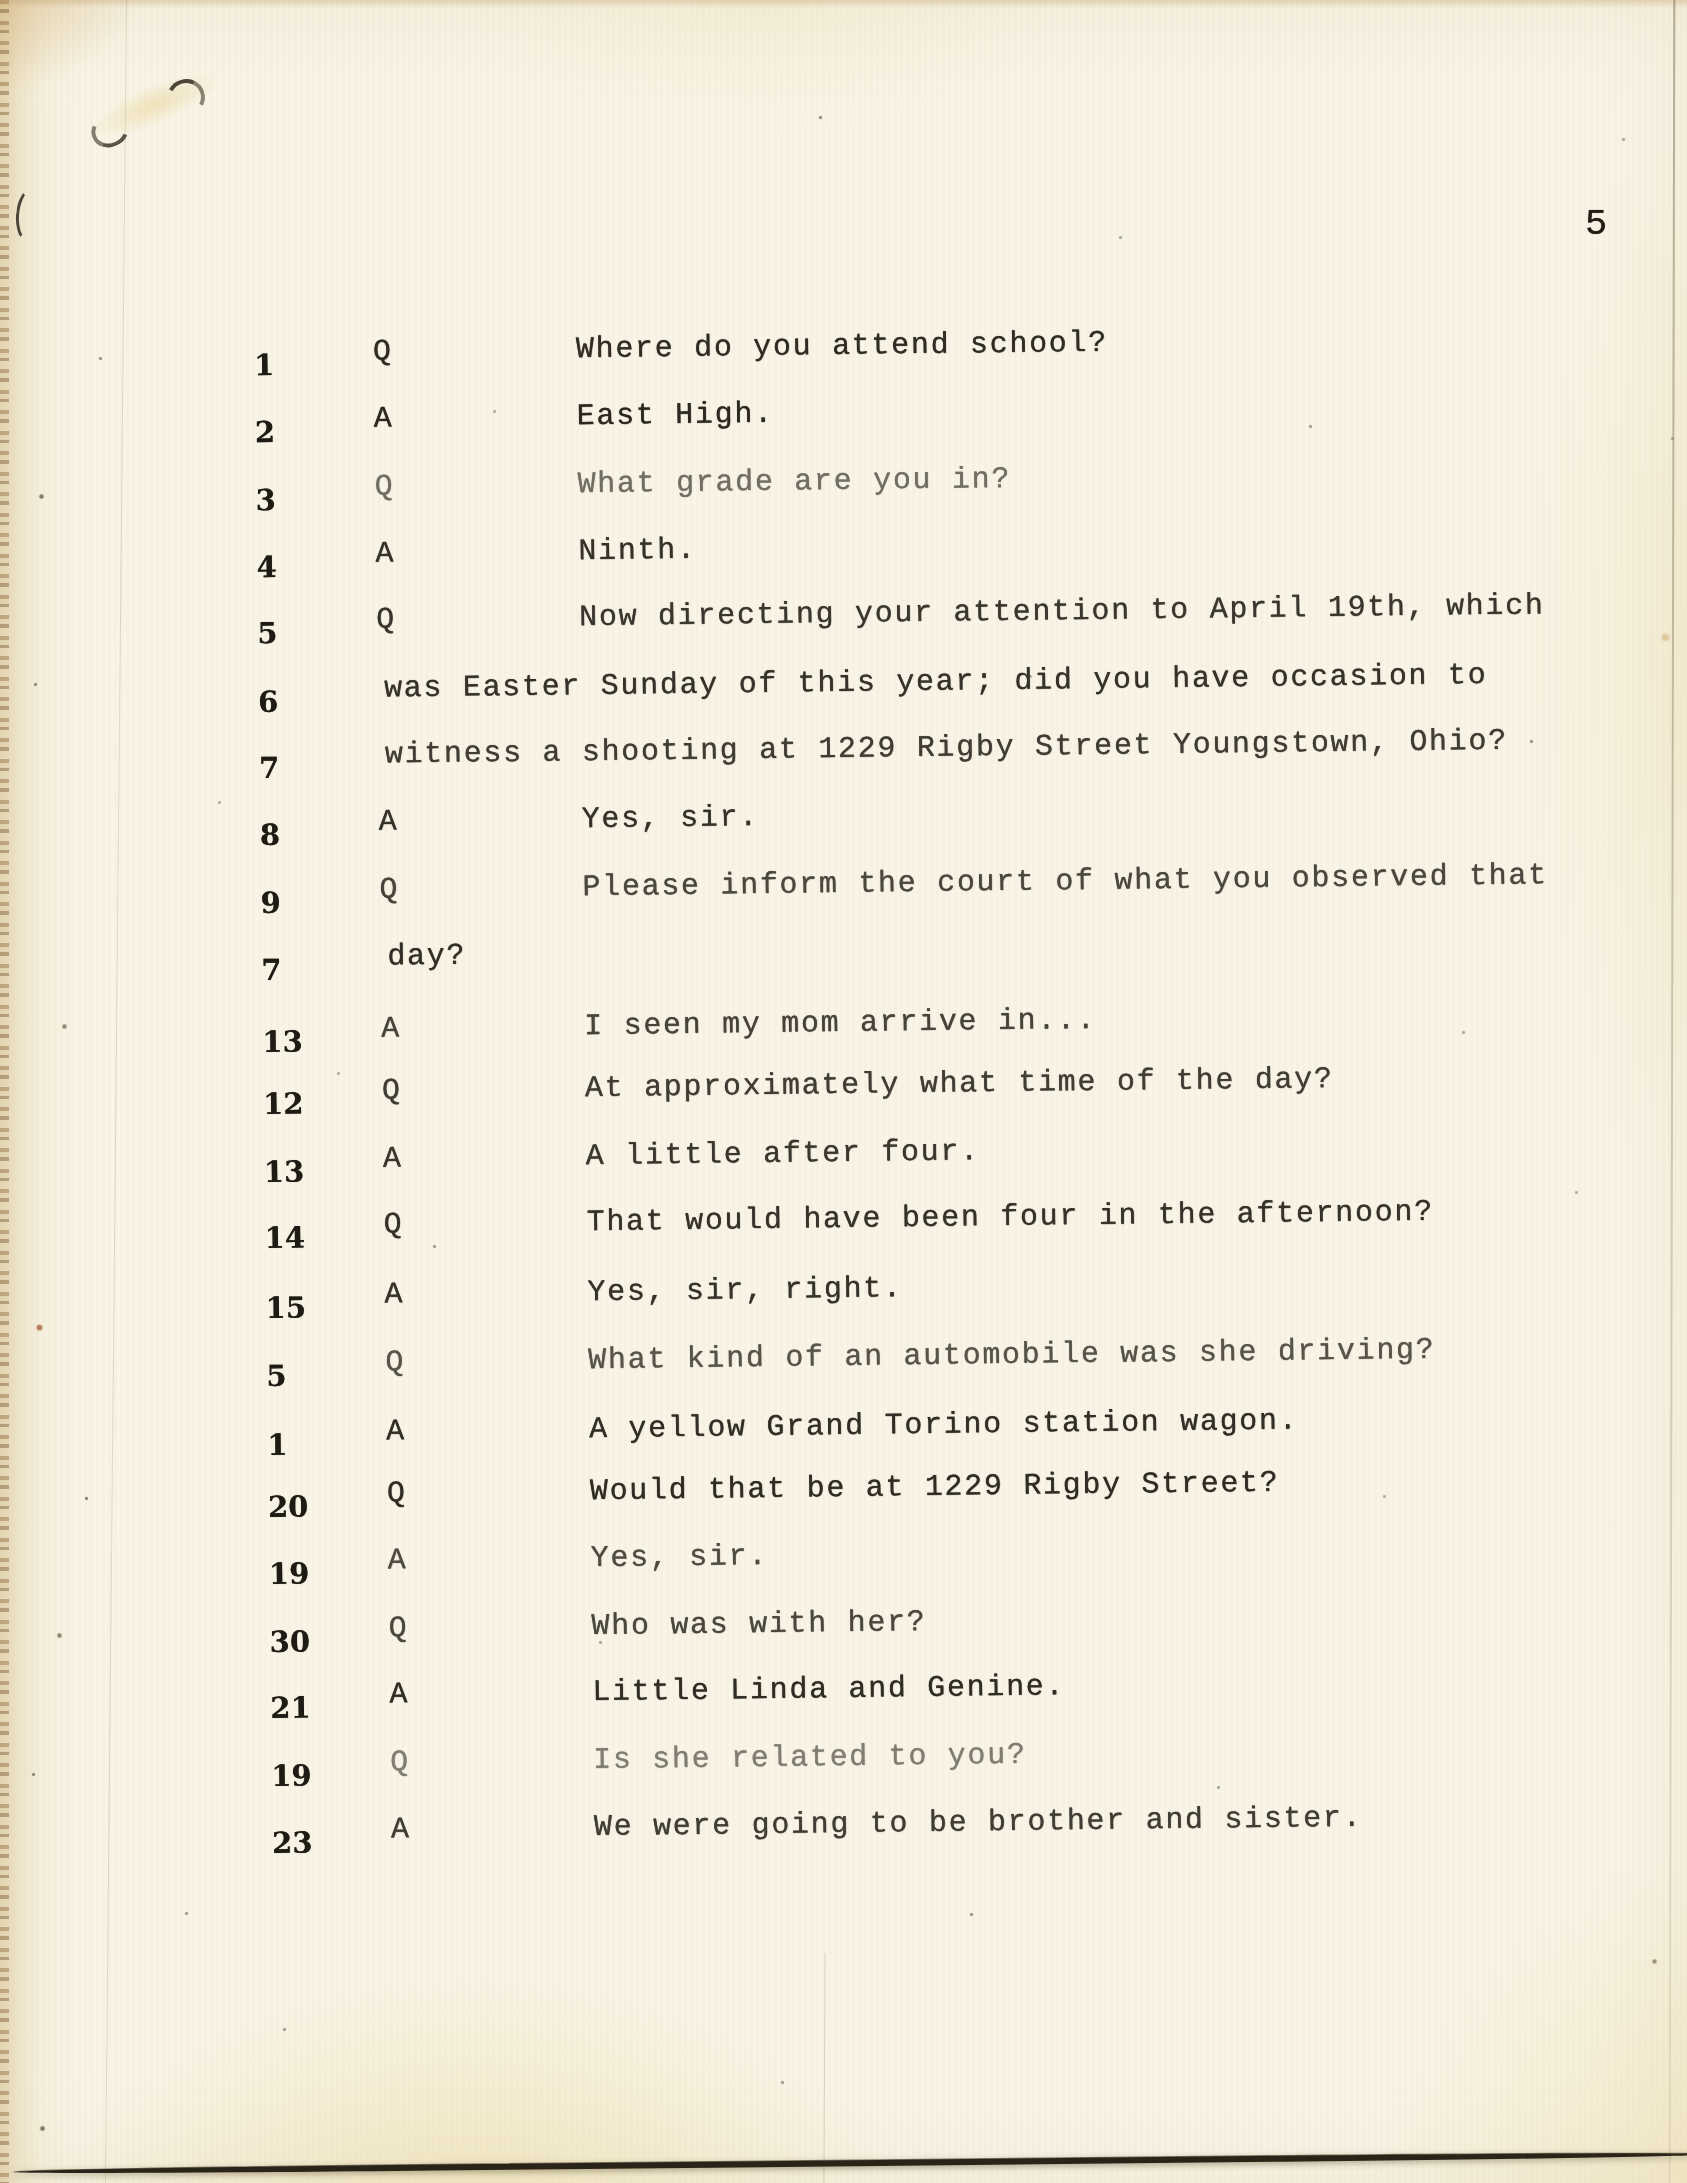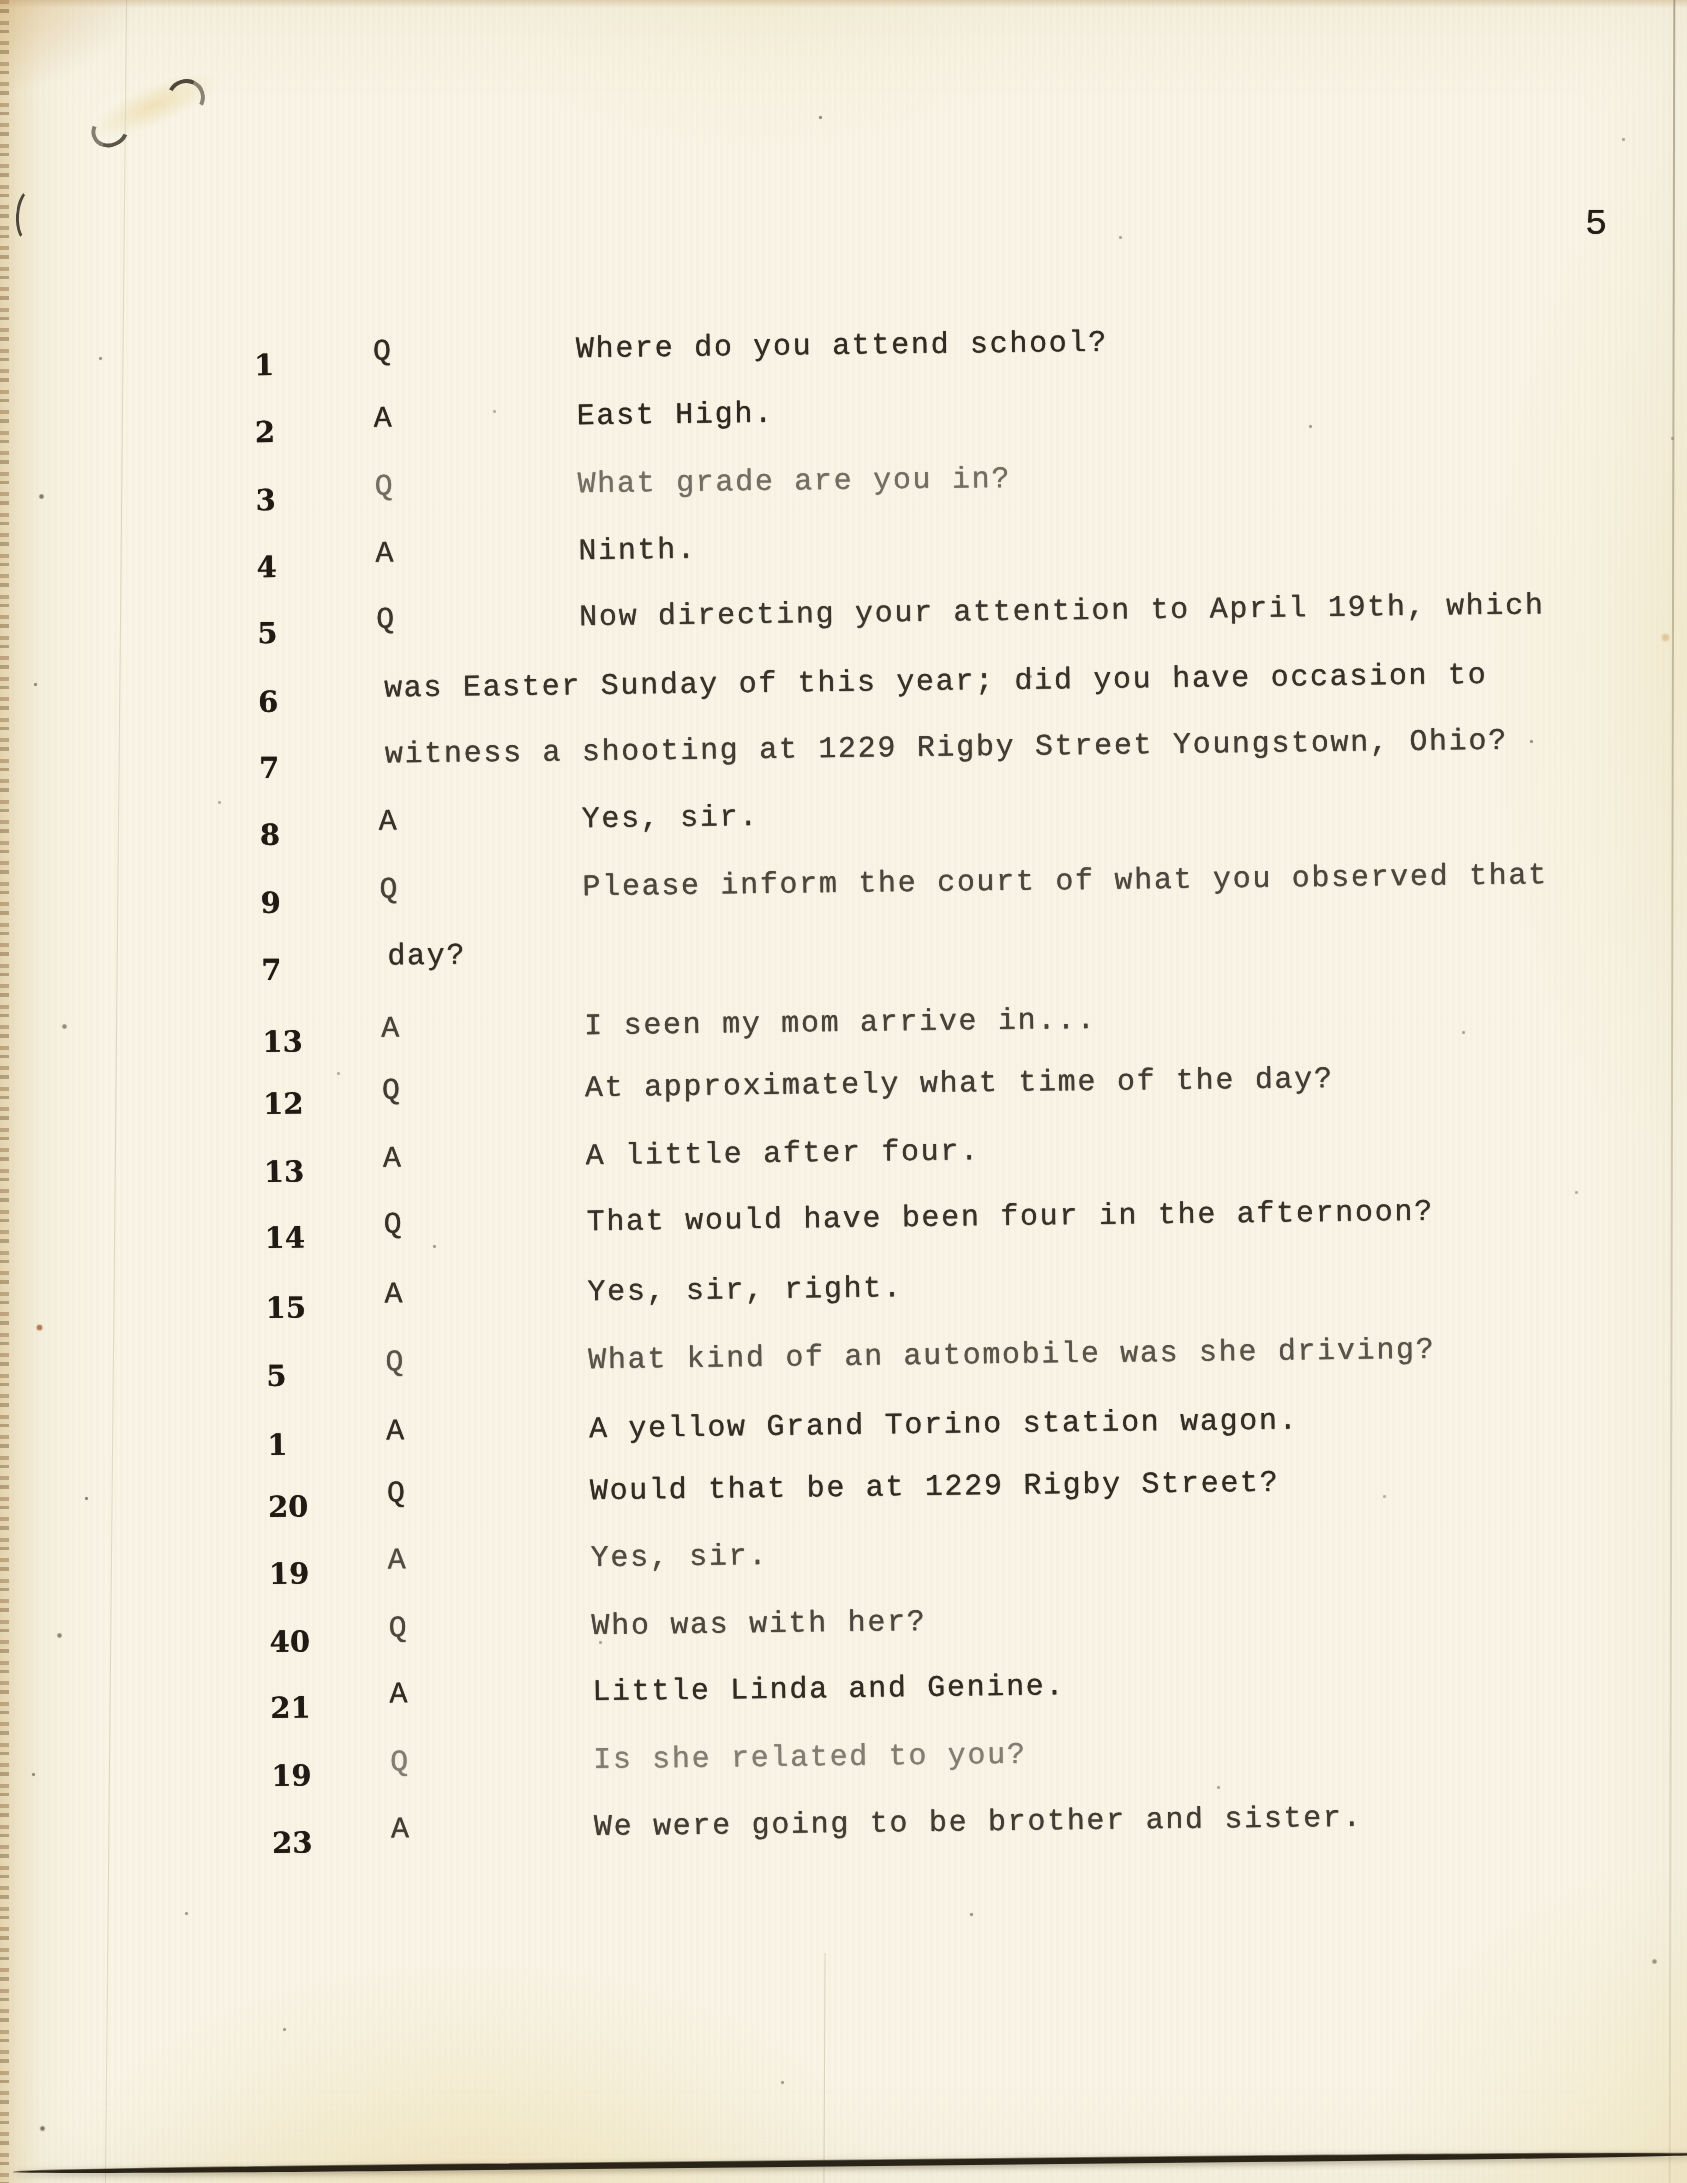--- a/index.html
+++ b/index.html
@@ -189,21 +189,21 @@
         <span class="num">20</span>
         <span class="speaker" style="opacity:.93">Q</span>
         <span class="text" style="opacity:.93">Would that be at 1229 Rigby Street?</span>
       </div>
     <div class="row" style="top:1536px">
         <span class="num">19</span>
         <span class="speaker" style="opacity:.78">A</span>
         <span class="text" style="opacity:.78">Yes, sir.</span>
       </div>
     <div class="row" style="top:1604px">
-        <span class="num">40</span>
+        <span class="num">30</span>
         <span class="speaker" style="opacity:.8">Q</span>
         <span class="text" style="opacity:.8">Who was with her?</span>
       </div>
     <div class="row" style="top:1670px">
         <span class="num">21</span>
         <span class="speaker" style="opacity:.93">A</span>
         <span class="text" style="opacity:.93">Little Linda and Genine.</span>
       </div>
     <div class="row" style="top:1738px">
         <span class="num">19</span>

